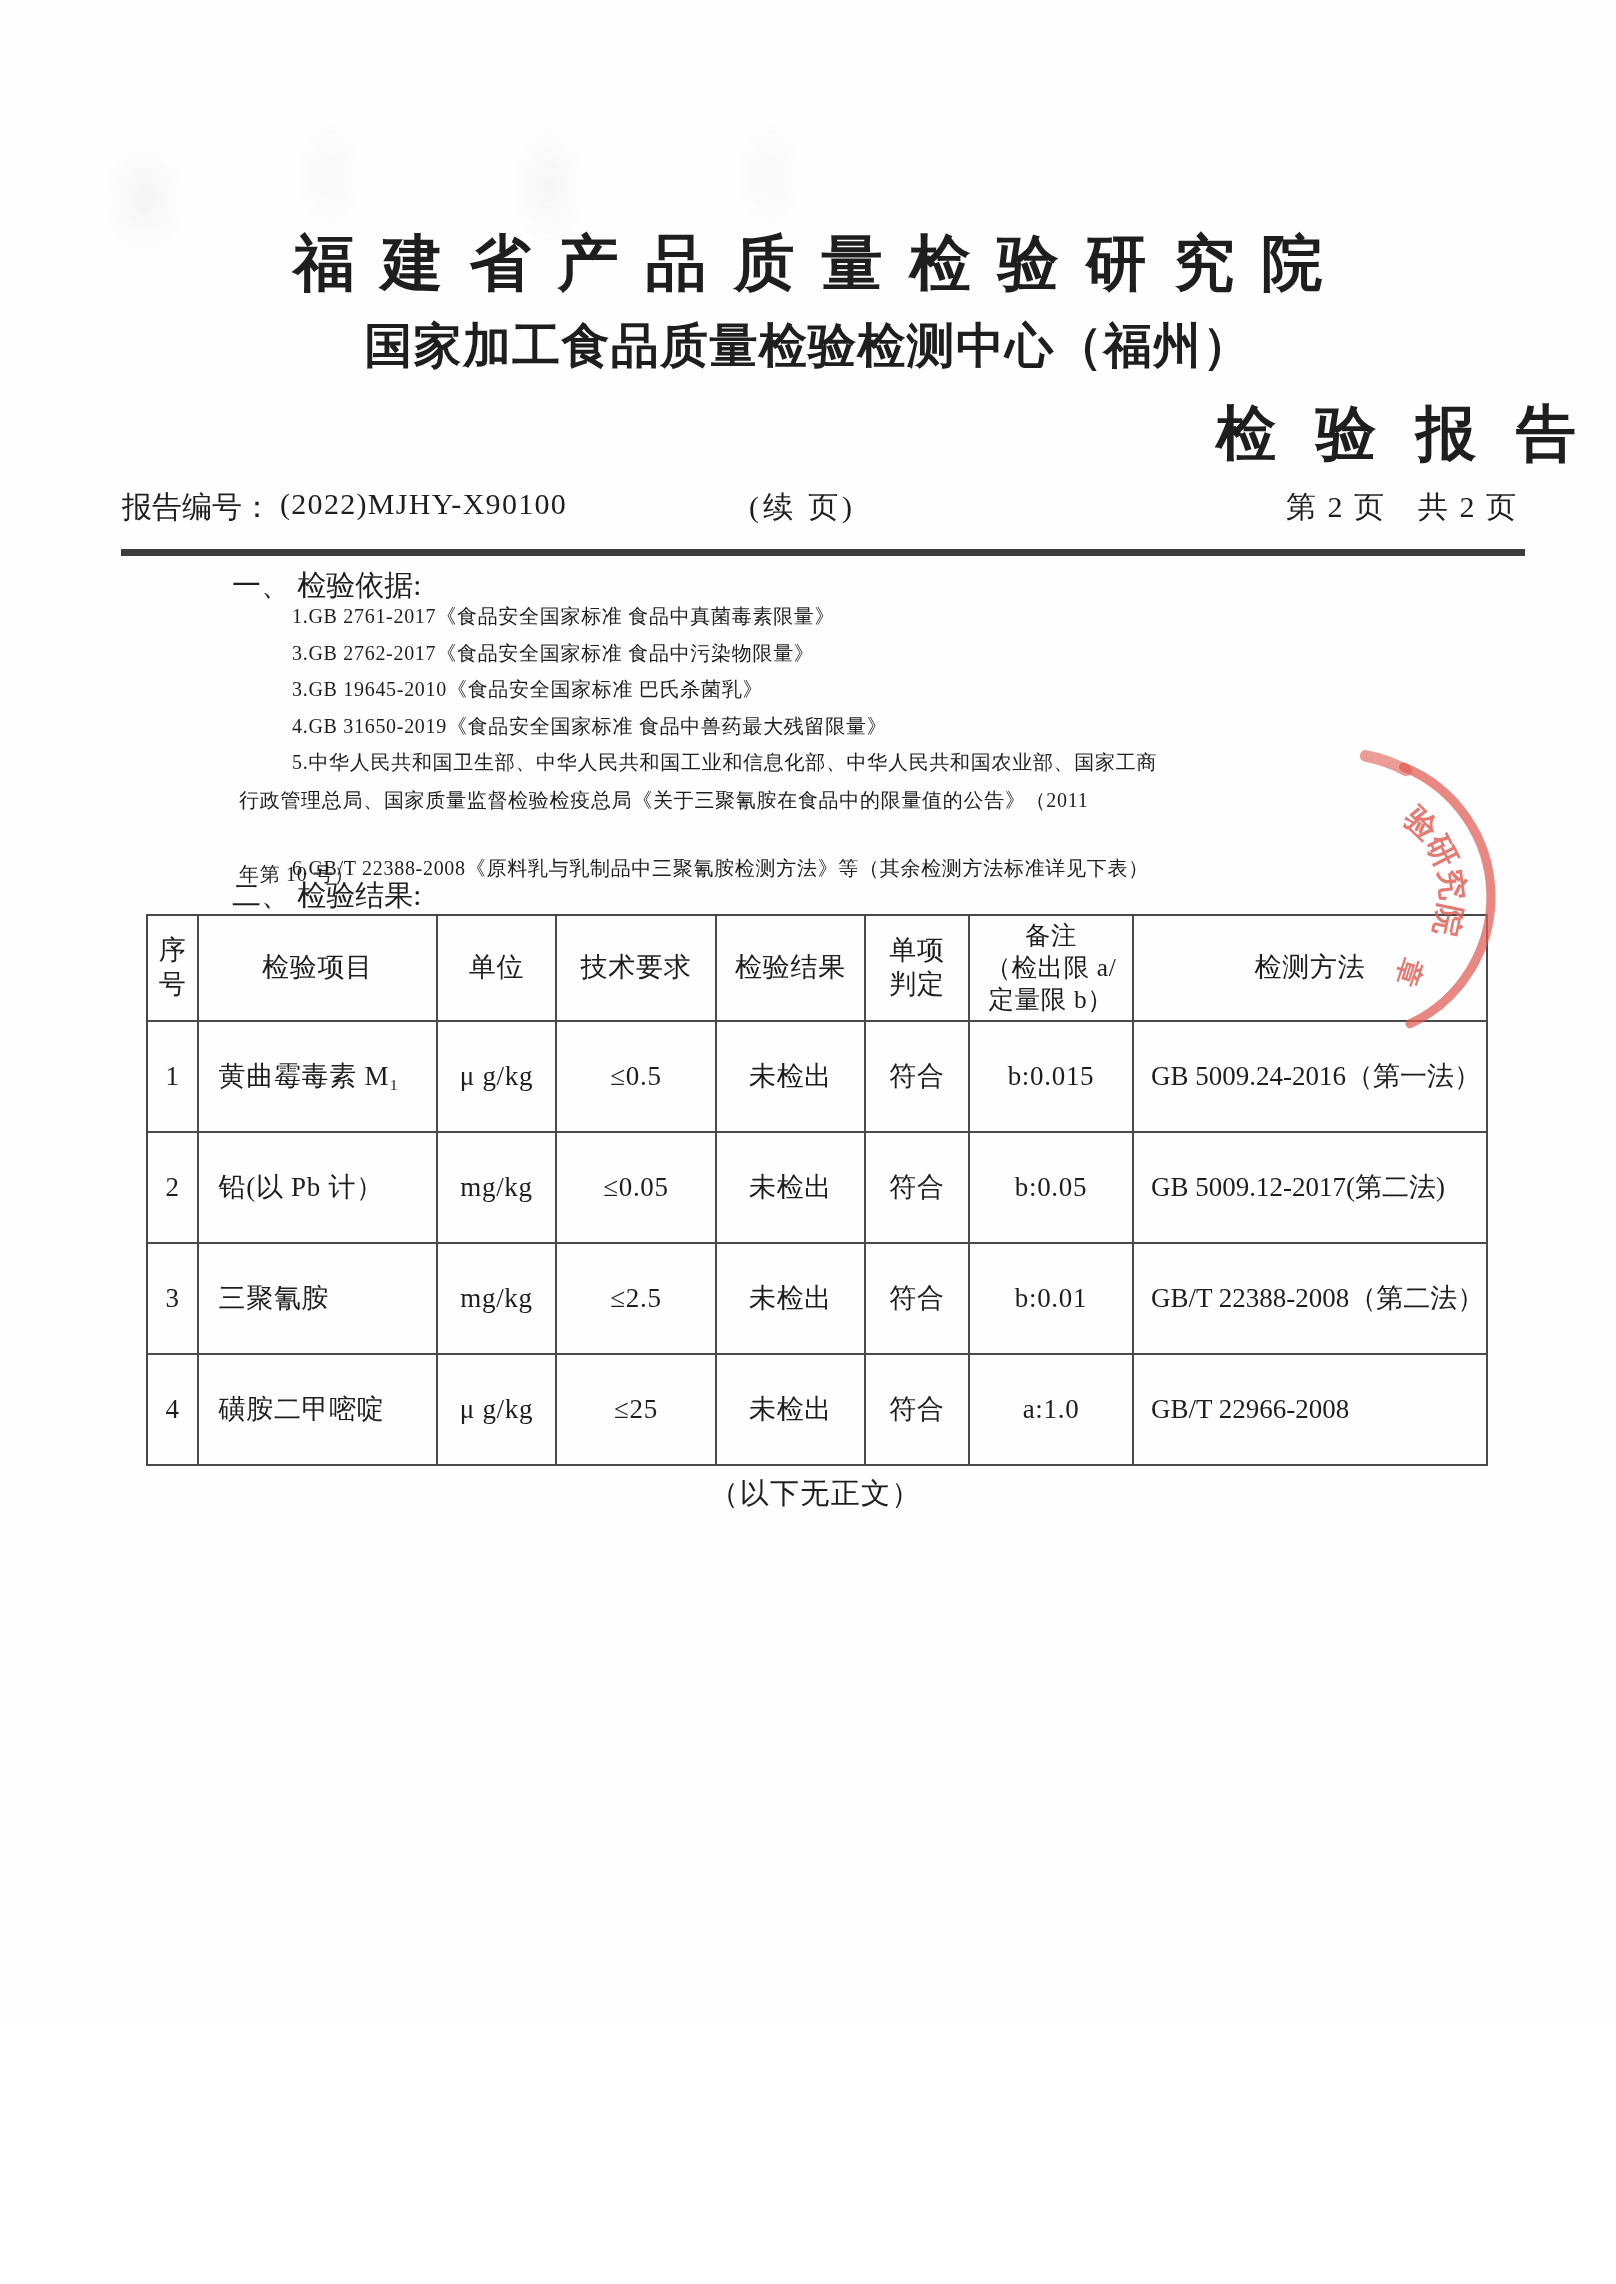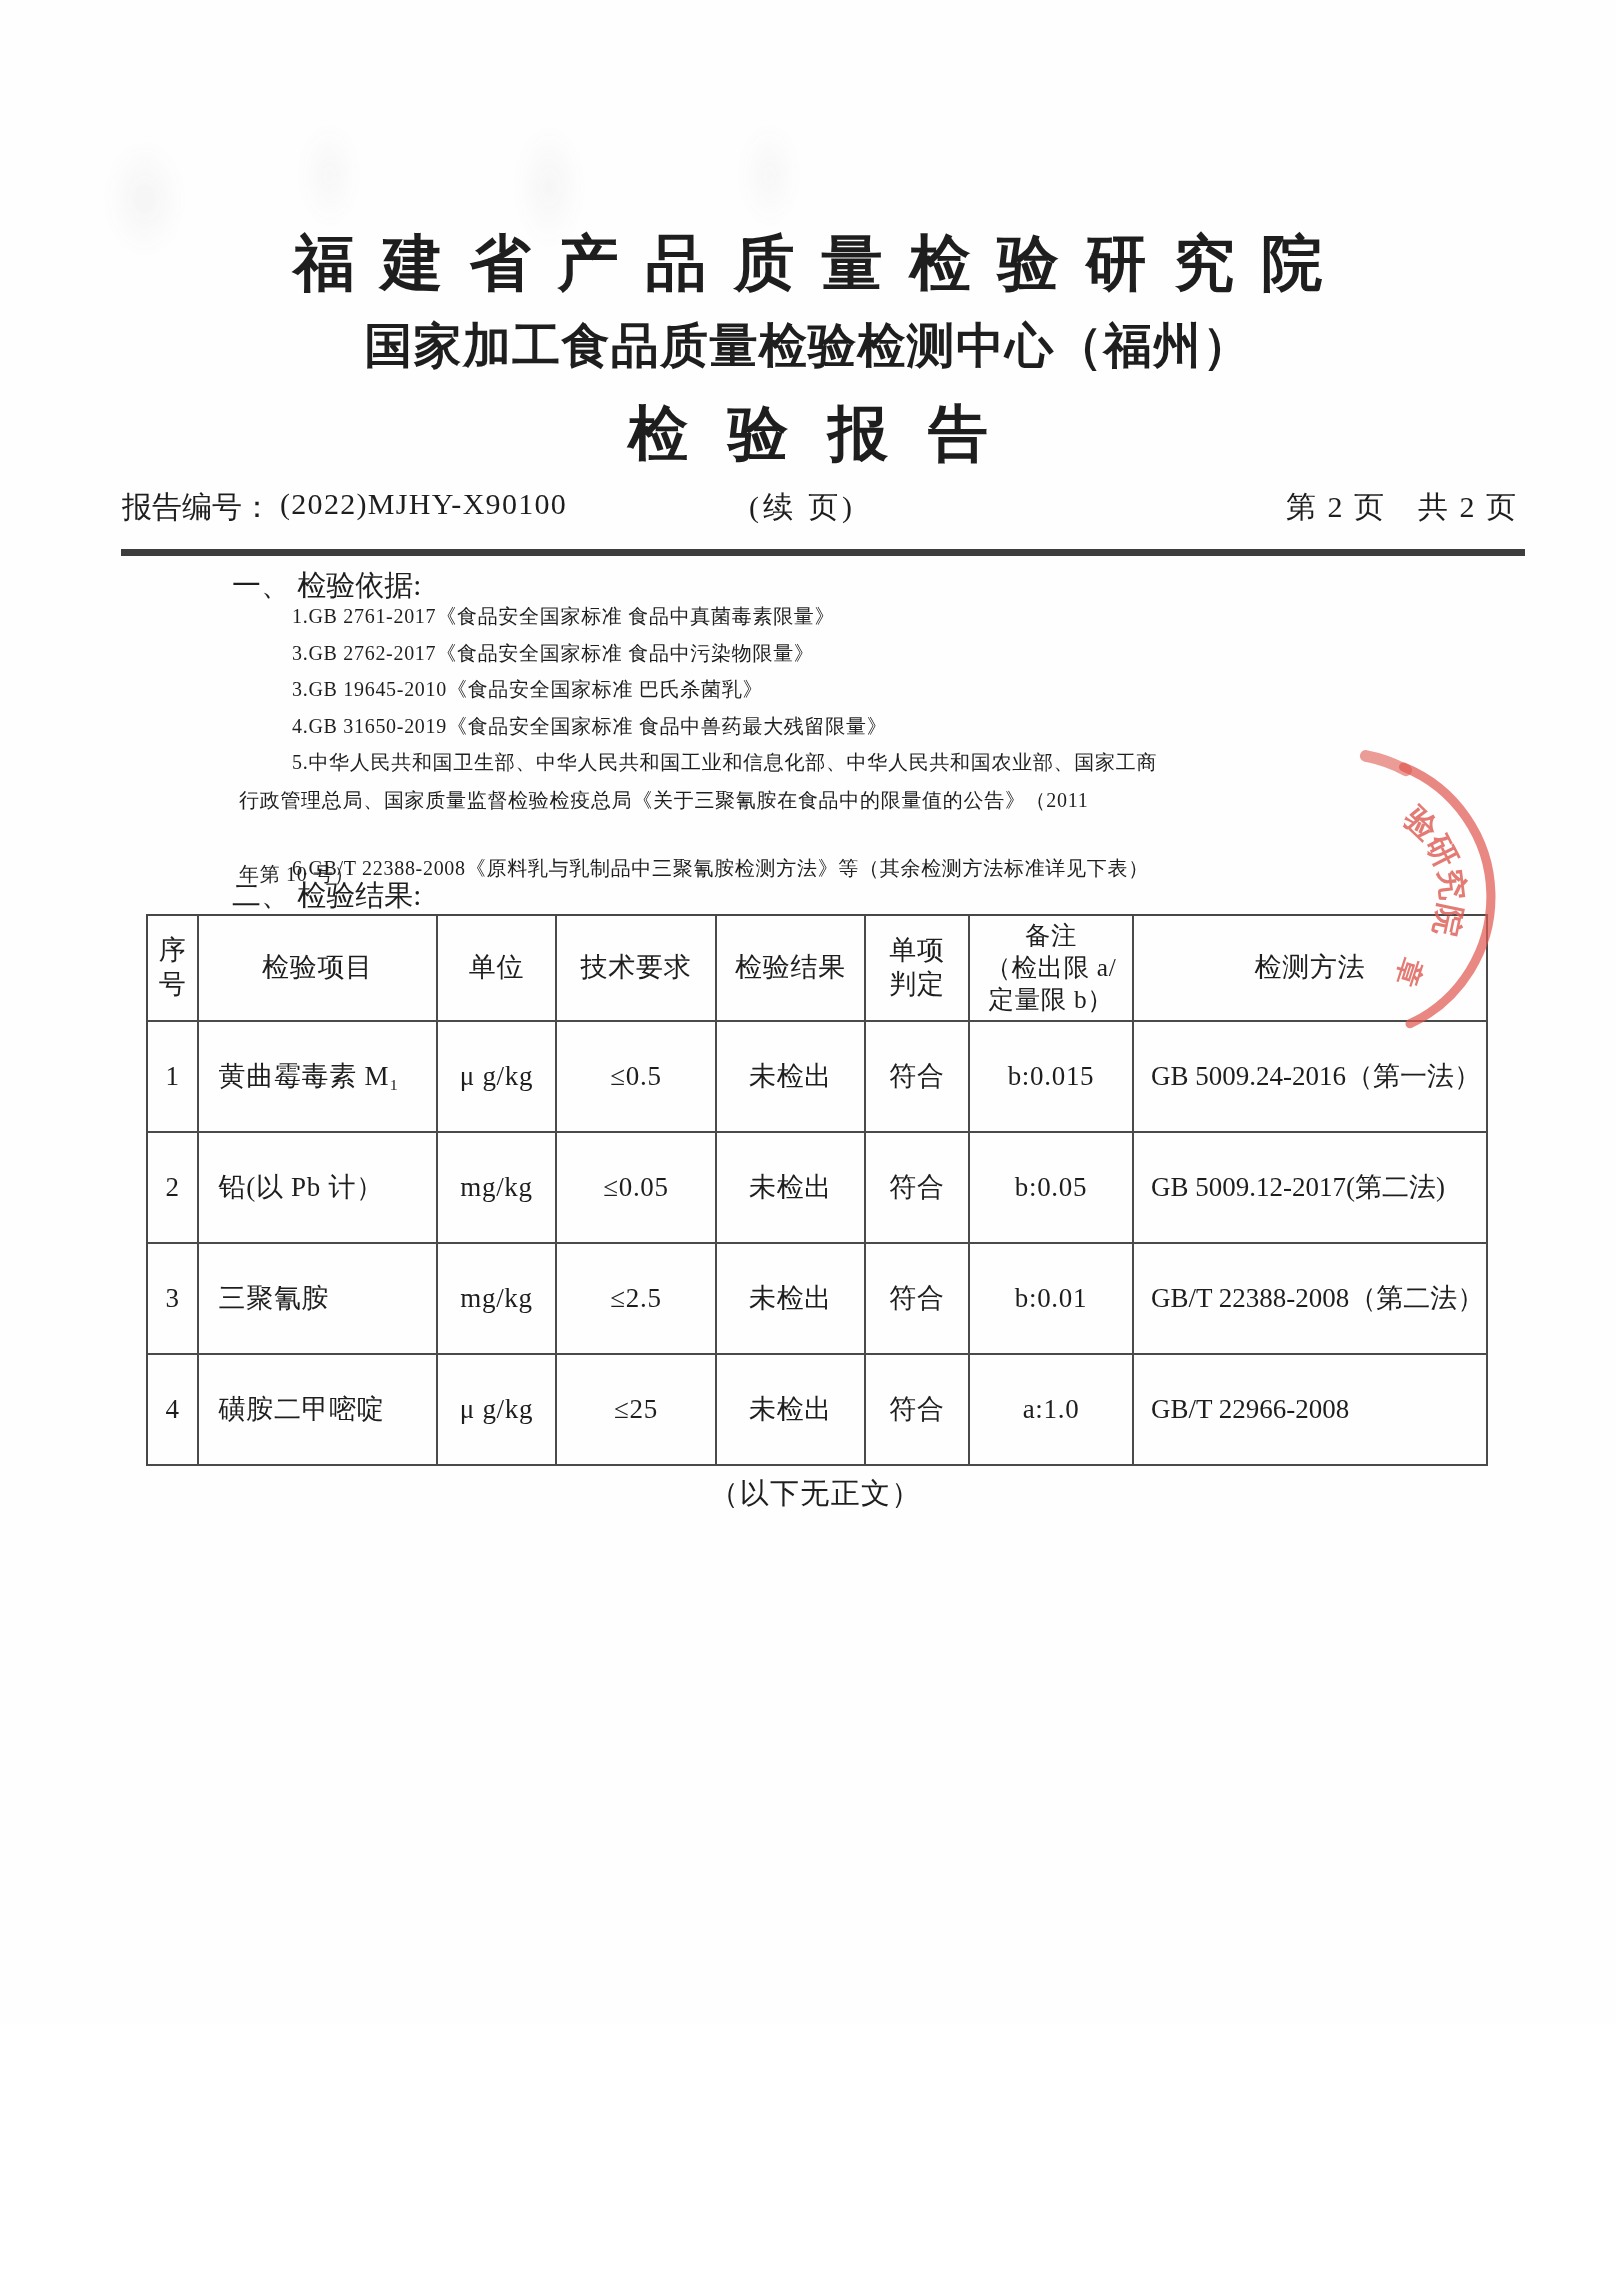--- a/index.html
+++ b/index.html
@@ -9,21 +9,21 @@
     font-family:"Liberation Serif","DejaVu Serif",serif;
     color:#1e1e1e; overflow:hidden;
   }
   .abs{position:absolute;}
   
   .t1{top:223px; left:0; width:100%; text-align:center;
       font-size:61px; font-weight:bold; letter-spacing:27px; padding-left:27px;
       box-sizing:border-box; white-space:nowrap;}
   .t2{top:314px; left:0; width:100%; text-align:center;
       font-size:48px; font-weight:bold; letter-spacing:1.3px; white-space:nowrap;}
-  .t3{top:394px; left:0; width:100%; text-align:center;
+  .t3{top:394px; left:0; width:100%; text-align:right;
       font-size:60px; font-weight:bold; letter-spacing:40px; padding-left:40px;
       box-sizing:border-box; white-space:nowrap;}
   
   .meta{top:487px; left:0; width:100%; height:39px; font-size:30px;}
   .meta .label{position:absolute; left:122px; top:0;}
   .meta .value{position:absolute; left:280px; top:0; letter-spacing:1.3px;}
   .meta .cont{position:absolute; left:749px; top:0; letter-spacing:3.9px;}
   .meta .pageinfo{position:absolute; right:98px; top:0; letter-spacing:2px;}
   .rule{top:549px; left:121px; width:1404px; height:7.2px; background:#3d3d3d;}
   

